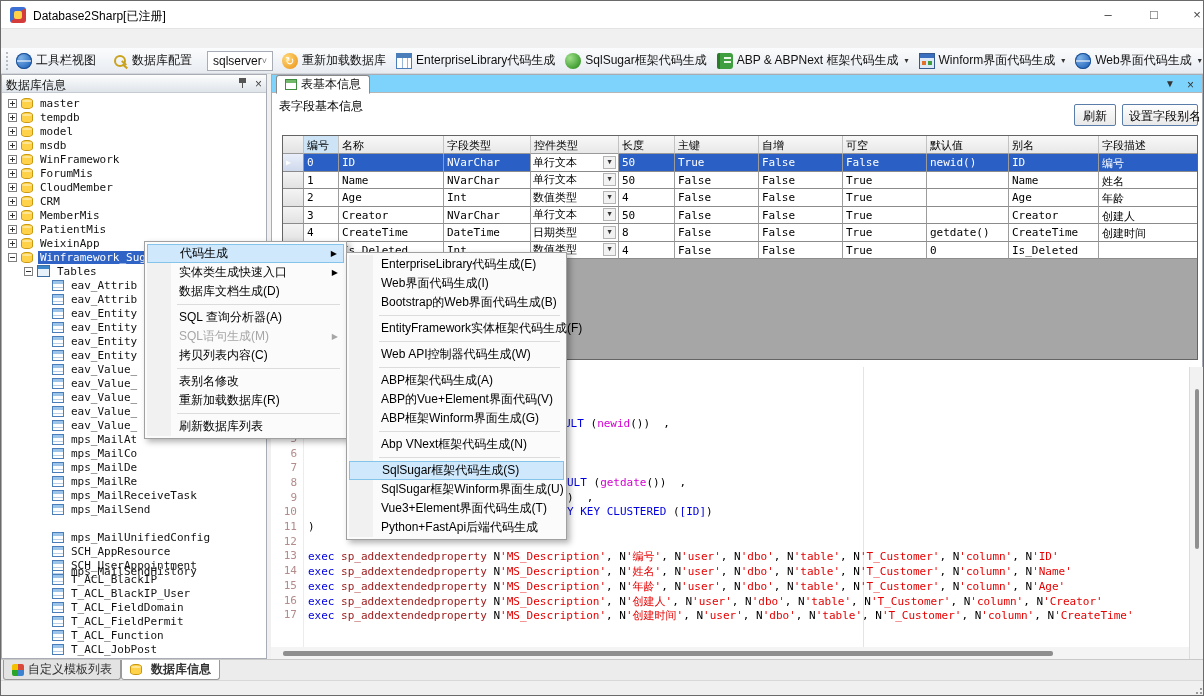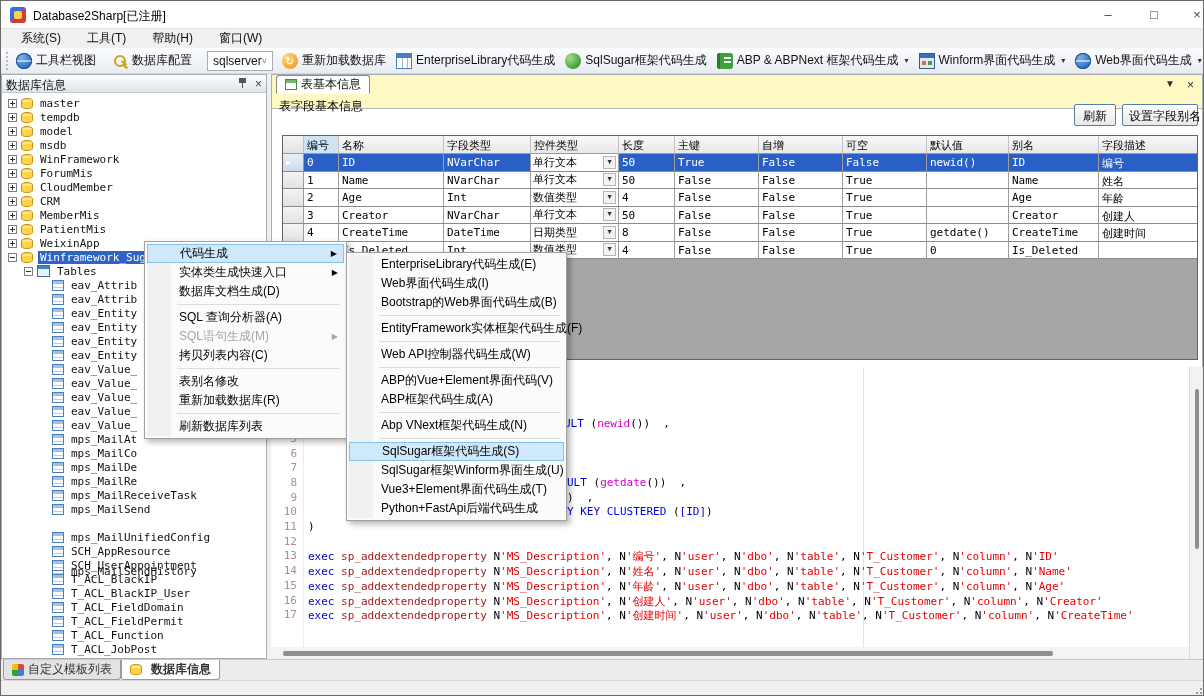--- a/index.html
+++ b/index.html
@@ -67,21 +67,21 @@
   
   .bottom-tabs{position:absolute;left:0;top:658px;width:1204px;height:21px;background:#ececec;border-top:1px solid #c9c9c9;display:flex;align-items:flex-start;padding-left:2px;}
   .btab{display:flex;align-items:center;gap:4px;height:20px;padding:0 8px;border:1px solid #9a9a9a;border-top:none;background:#e3e3e3;color:#333;border-radius:0 0 3px 3px;}
   .btab.active{background:#fff;font-weight:bold;}
   .pinwheel{width:12px;height:12px;border-radius:2px;background:conic-gradient(#d94a3a 0 25%,#3b82d0 0 50%,#2aa52a 0 75%,#f2c200 0 100%);}
   .statusbar{position:absolute;left:0;top:679px;width:1204px;height:17px;background:#f0f0f0;border-top:1px solid #d8d8d8;}
   .grip{position:absolute;right:2px;bottom:2px;width:10px;height:10px;
     background:radial-gradient(circle at 8px 8px,#9a9a9a 1px,transparent 1.5px),radial-gradient(circle at 8px 4px,#9a9a9a 1px,transparent 1.5px),radial-gradient(circle at 4px 8px,#9a9a9a 1px,transparent 1.5px);}
   
   .doc-panel{position:absolute;left:270px;top:73px;width:932px;height:585px;background:#fff;border:1px solid #a8adb5;}
-  .doc-tabstrip{position:absolute;left:0;top:0;width:100%;height:34px;background:#fef9c3;border-bottom:1px solid #b6b6b6;}
+  .doc-tabstrip{position:absolute;left:0;top:0;width:100%;height:18px;background:#7dd3fc;border-bottom:1px solid #b6b6b6;}
   .doc-tab{position:absolute;left:4px;top:0px;height:19px;background:#fff;border:1px solid #8a8a8a;border-bottom:1px solid #fff;border-radius:3px 3px 0 0;display:flex;align-items:center;gap:4px;padding:0 8px;}
   .doc-tab .t-icon{width:12px;height:11px;background:#fff;border:1px solid #3f8e3f;position:relative;}
   .doc-tab .t-icon::before{content:"";position:absolute;left:0;top:0;right:0;height:3px;background:#72b86a;}
   .doc-tools{position:absolute;right:8px;top:3px;display:flex;gap:12px;color:#333;font-size:10px;}
   .section-label{position:absolute;left:7px;top:23px;font-size:12px;color:#000;}
   .btn{position:absolute;height:22px;background:linear-gradient(#fefefe,#e9e9e9);border:1px solid #5a7ca8;border-radius:2px;text-align:center;font-size:12px;color:#000;padding:3px 6px;white-space:nowrap;}
   
   .grid{position:absolute;left:10px;top:60px;width:916px;height:225px;border:1px solid #646464;background:#a6a6a6;overflow:hidden;}
   .g-row{position:absolute;left:0;display:flex;height:18px;}
   .g-cell{height:100%;border-right:1px solid #9c9c9c;border-bottom:1px solid #8b8b8b;padding:2px 3px;white-space:nowrap;overflow:hidden;
@@ -119,26 +119,20 @@
 <div class="window">
 
   <div class="titlebar">
     <div class="app-icon"></div>
     <div class="title-text">Database2Sharp[已注册]</div>
     <div class="winbtn" style="left:1087px">–</div>
     <div class="winbtn" style="left:1133px">□</div>
     <div class="winbtn" style="left:1176px">×</div>
   </div>
 
-  <div class="menubar" id="menubar">
-      <span class="menu-item">系统(S)</span>
-      <span class="menu-item">工具(T)</span>
-      <span class="menu-item">帮助(H)</span>
-      <span class="menu-item">窗口(W)</span>
-    </div>
 
   <div class="toolbar" id="toolbar">
       <div class="tb-grip"></div>
       <div class="tb-btn">
         <span class="icon16 i-globe"></span>
         <span>工具栏视图</span>
       </div>
       <div class="tb-sep"></div>
       <div class="tb-btn">
         <span class="icon16 i-keys"></span>
@@ -572,22 +566,23 @@
 
   <div class="ctx-menu" style="left:345px;top:251px;width:221px" id="submenu">
       <div class="m-item">EnterpriseLibrary代码生成(E)</div>
       <div class="m-item">Web界面代码生成(I)</div>
       <div class="m-item">Bootstrap的Web界面代码生成(B)</div>
       <div class="m-sep"></div>
       <div class="m-item">EntityFramework实体框架代码生成(F)</div>
       <div class="m-sep"></div>
       <div class="m-item">Web API控制器代码生成(W)</div>
       <div class="m-sep"></div>
+      <div class="m-item">ABP框架代码生成(A)</div>
       <div class="m-item">ABP的Vue+Element界面代码(V)</div>
-      <div class="m-item">ABP框架代码生成(A)</div>
+      <div class="m-item">ABP框架Winform界面生成(G)</div>
       <div class="m-sep"></div>
       <div class="m-item">Abp VNext框架代码生成(N)</div>
       <div class="m-sep"></div>
       <div class="m-item hl">SqlSugar框架代码生成(S)</div>
       <div class="m-item">SqlSugar框架Winform界面生成(U)</div>
       <div class="m-item">Vue3+Element界面代码生成(T)</div>
       <div class="m-item">Python+FastApi后端代码生成</div>
     </div>
 
 </div>

